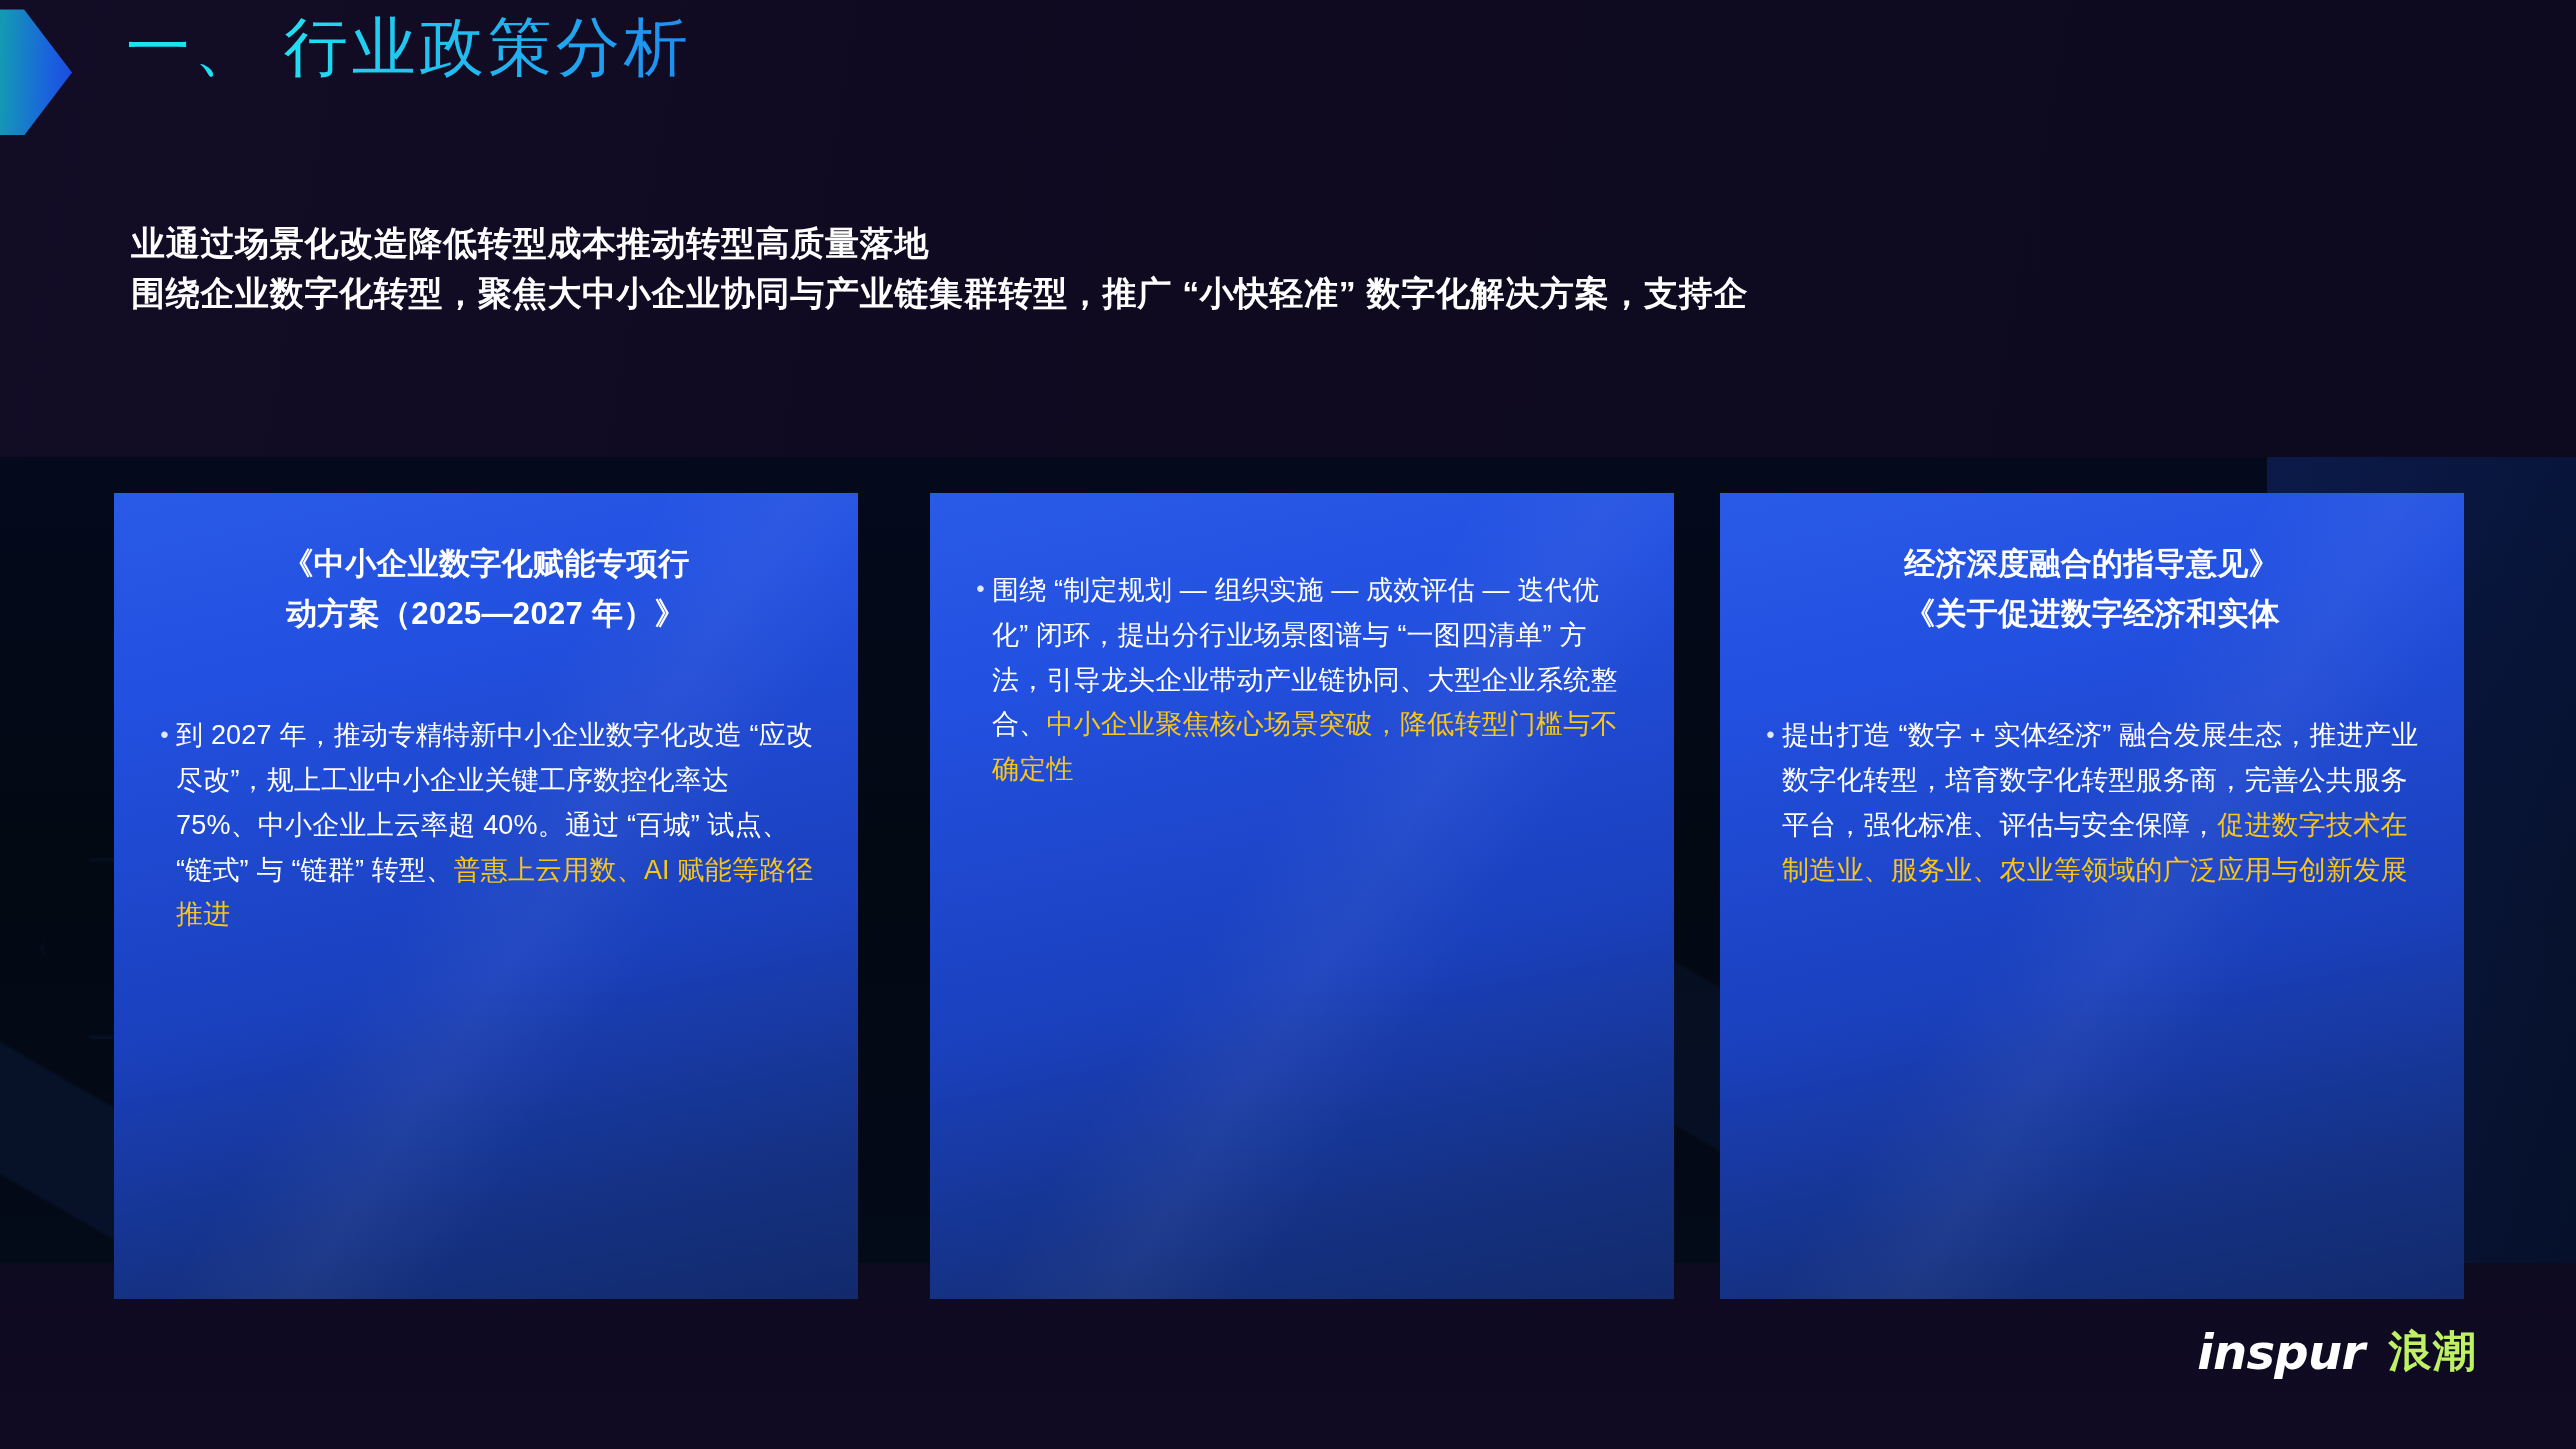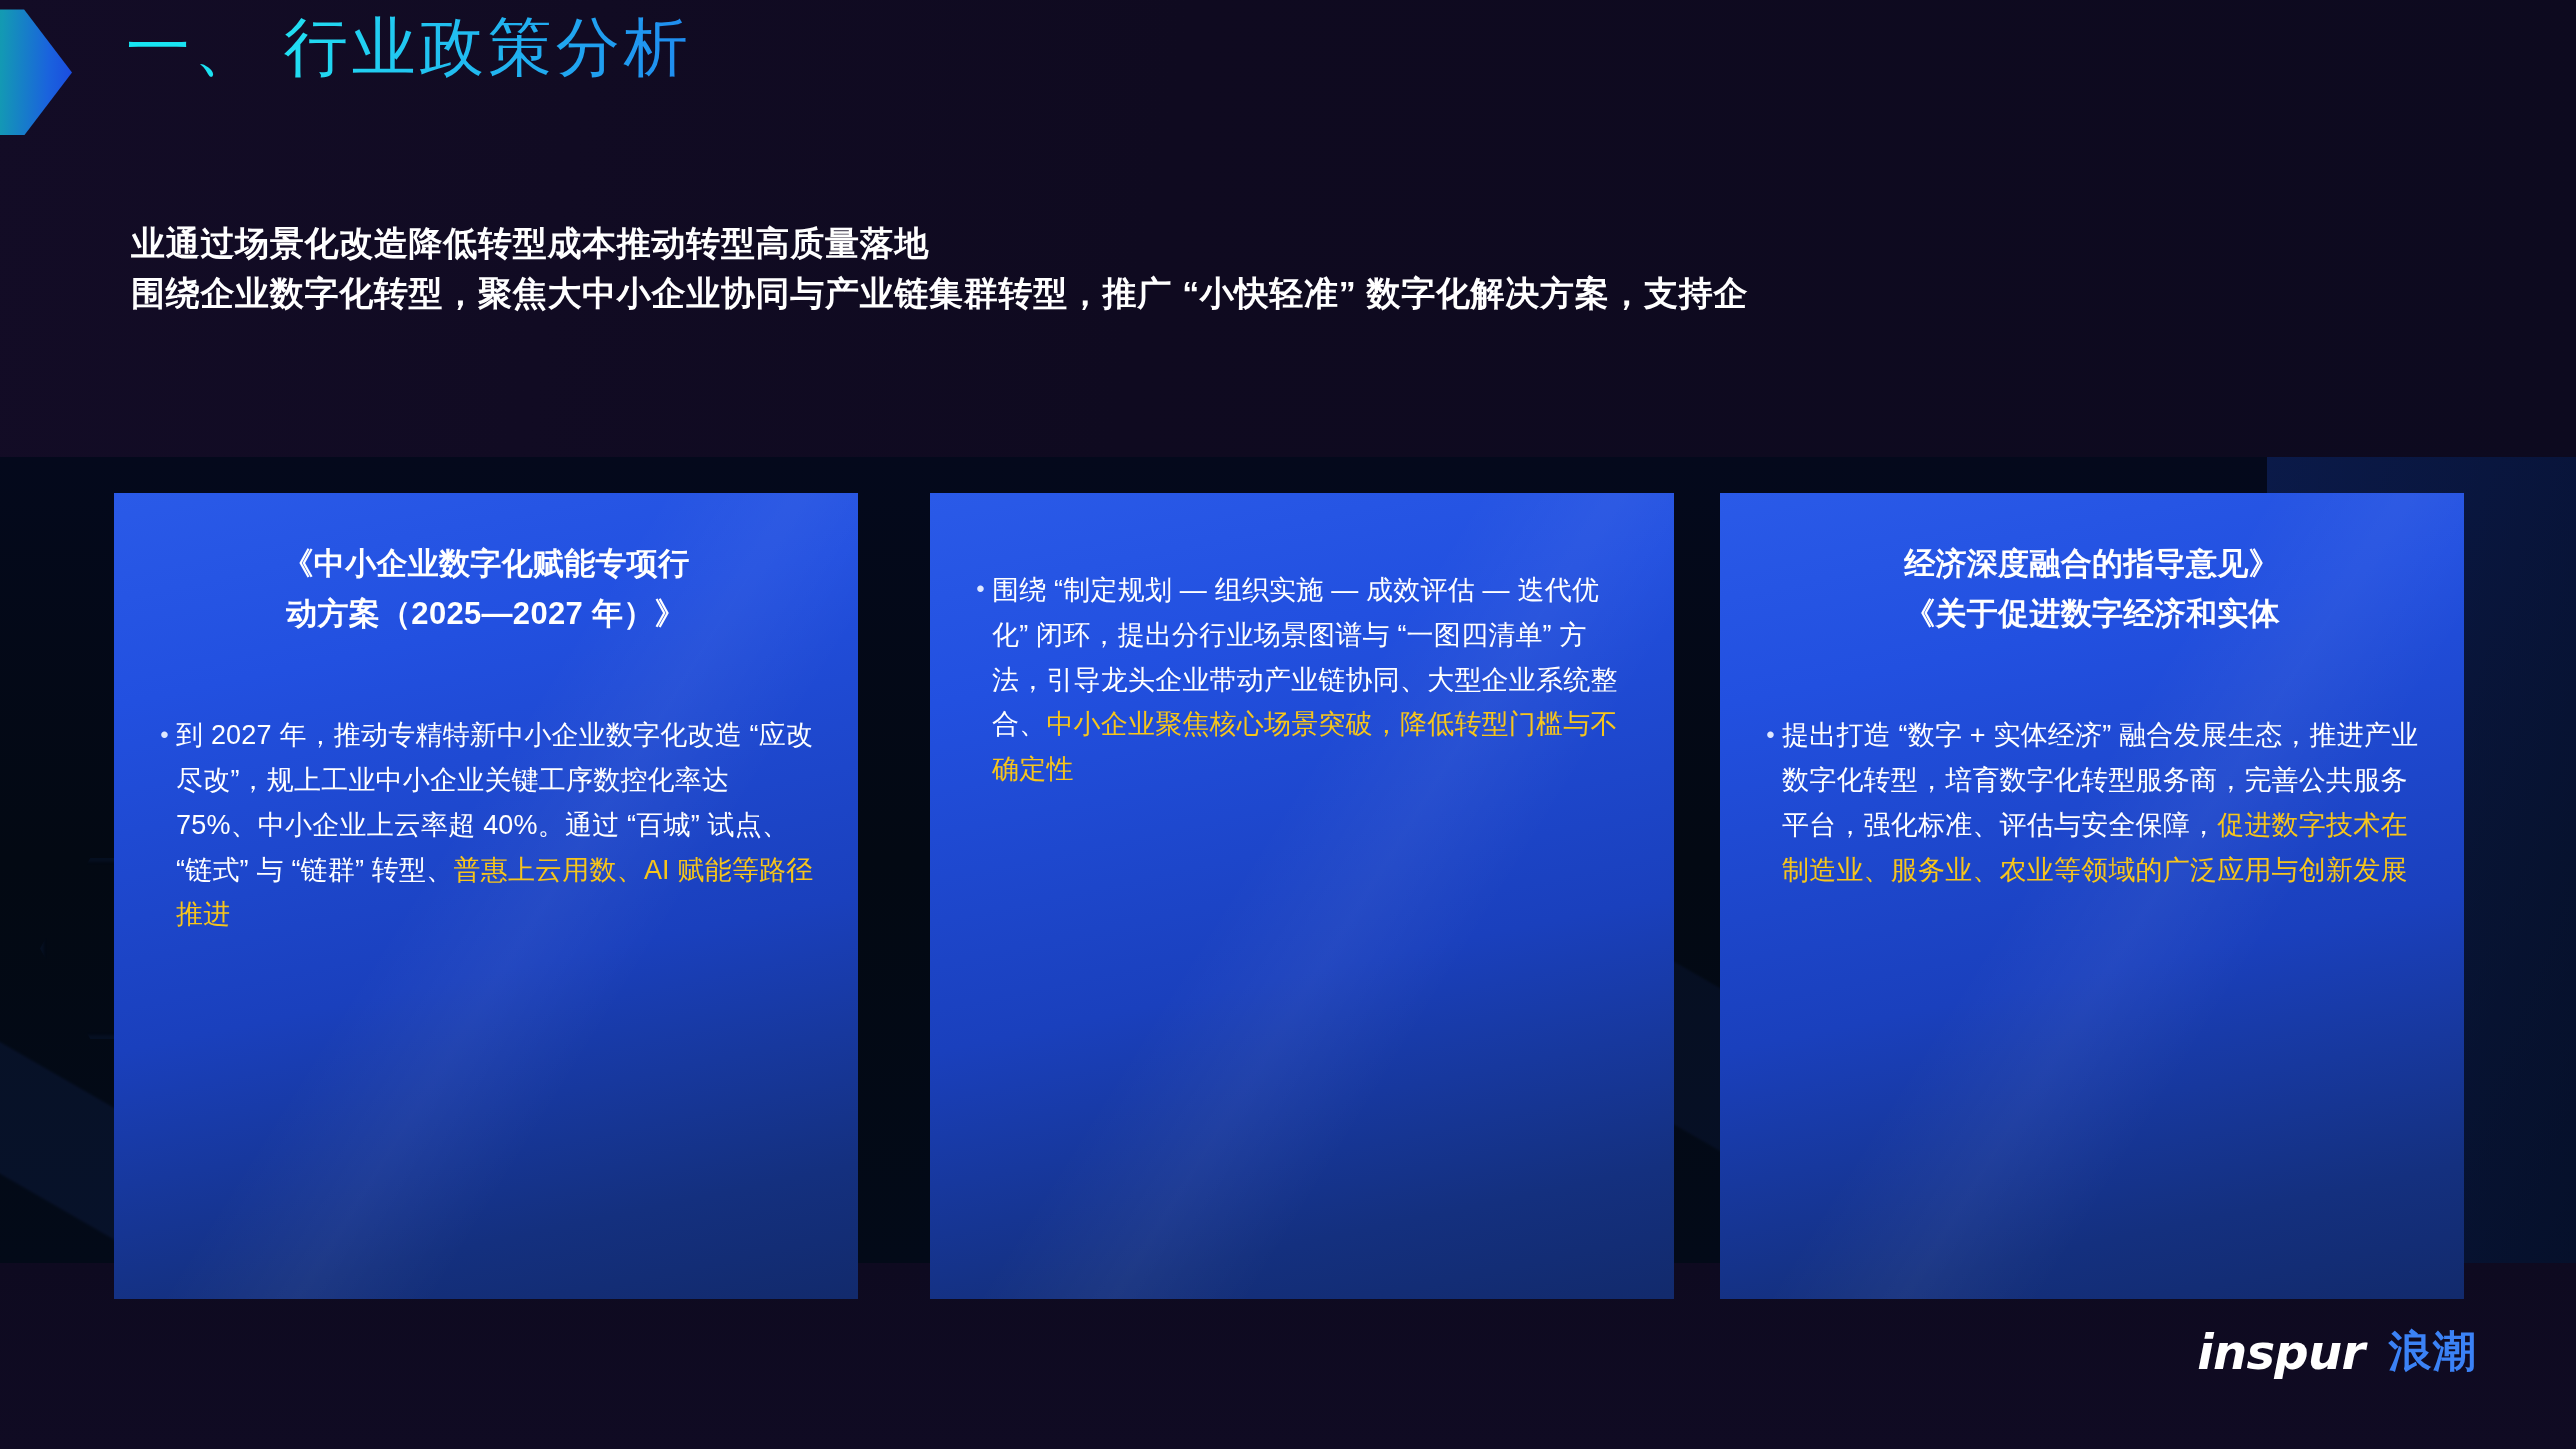--- a/index.html
+++ b/index.html
@@ -103,21 +103,21 @@
   
   .logo {
     position:absolute; right:99px; top:1323px;
     display:flex; align-items:center; gap:24px;
   }
   .logo-word {
     color:#ffffff; font-size:48px; font-weight:bold;
     font-style:italic; letter-spacing:-0.7px;
     font-family:"DejaVu Sans","Liberation Sans",sans-serif;
   }
-  .logo-cn { color:#3b82f6; font-size:43px; font-weight:bold; letter-spacing:1.3px; }
+  .logo-cn { color:#bef264; font-size:43px; font-weight:bold; letter-spacing:1.3px; }
 </style>
 </head>
 <body>
 
 <div id="slide">
 
   <div class="band-top"></div>
   <div class="band-mid">
     <div class="streak s1"></div>
     <div class="streak s2"></div>

